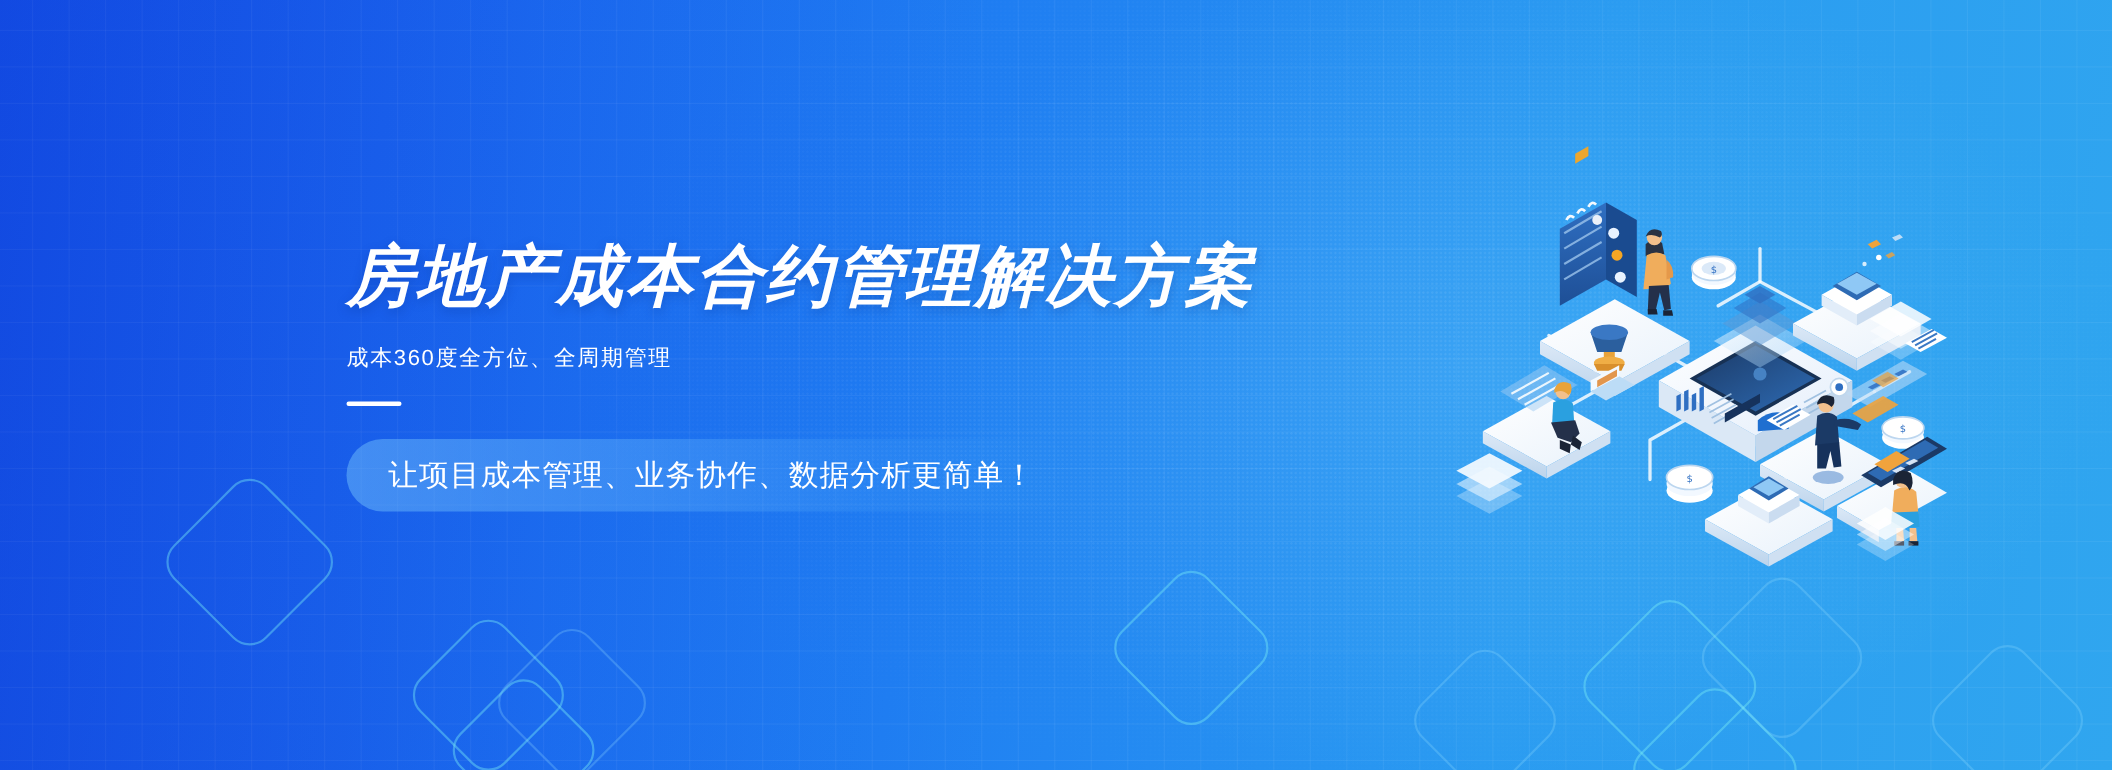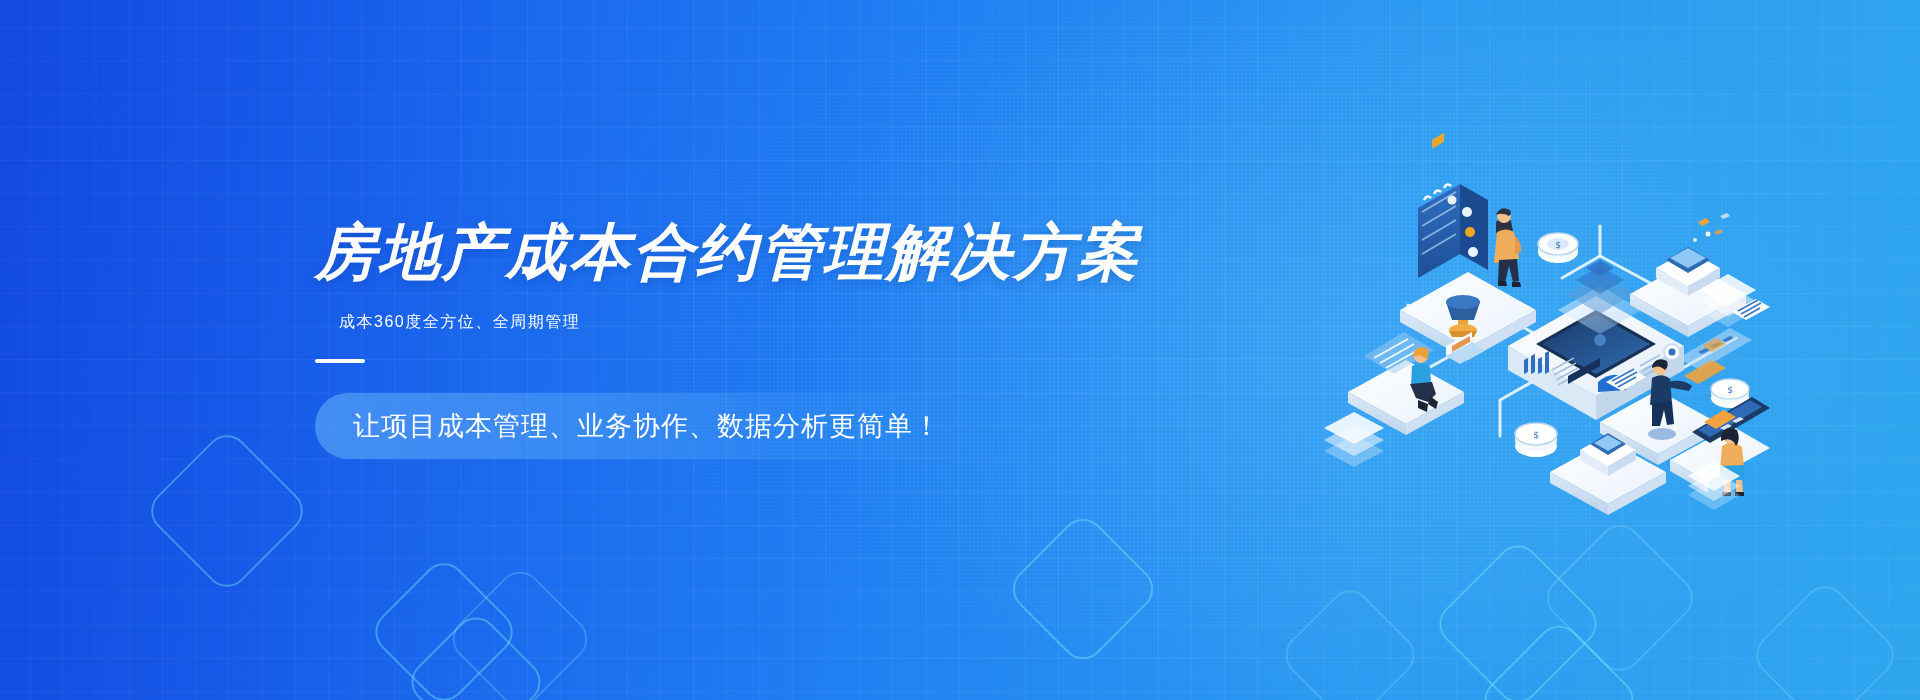--- a/index.html
+++ b/index.html
@@ -66,26 +66,25 @@
     font-weight:bold;
     font-style:italic;
     color:#ffffff;
     letter-spacing:2.5px;
     white-space:nowrap;
     text-shadow:0 3px 10px rgba(8,45,140,0.28);
     font-family:"DejaVu Sans","Liberation Sans",sans-serif;
   }
   .subtitle {
     margin-top:28px;
-    font-size:16px;
+    font-size:20px;
     color:#ffffff;
     letter-spacing:1.5px;
     font-weight:normal;
     white-space:nowrap;
-    margin-left:24px;
   }
   .rule {
     margin-top:26px;
     width:50px; height:4px;
     background:#ffffff;
     border-radius:2px;
   }
   .pill {
     margin-top:30px;
     display:inline-block;

